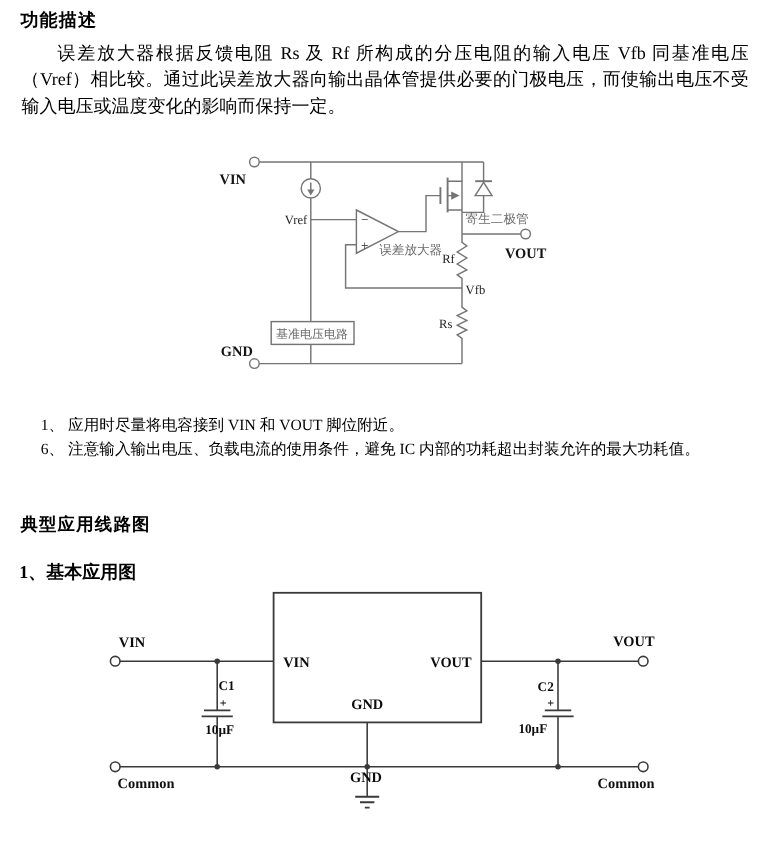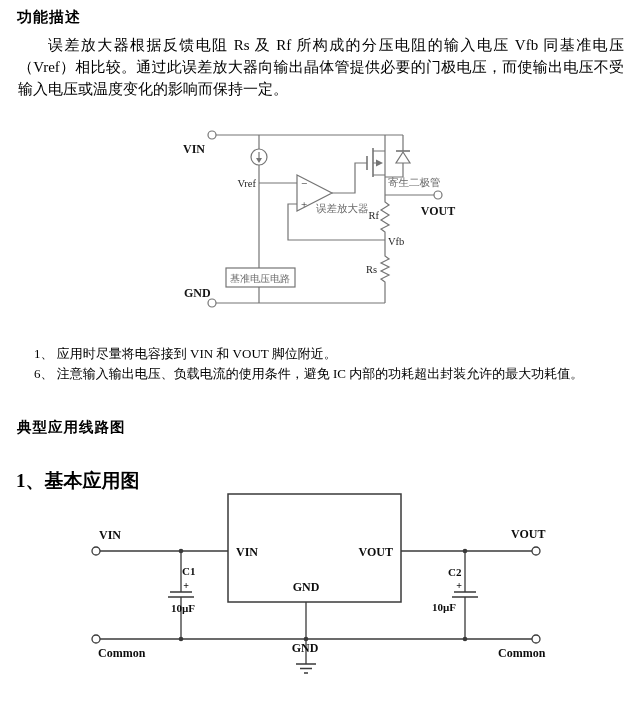--- a/index.html
+++ b/index.html
@@ -6,21 +6,21 @@
   body{
     width:640px;height:715px;background:#ffffff;
     font-family:"Liberation Serif","DejaVu Serif",serif;
     color:#000;position:relative;overflow:hidden;
   }
   .abs{position:absolute;}
   .h1{font-size:15px;font-weight:bold;letter-spacing:1px;}
   .para{font-size:15px;line-height:22px;text-align:justify;text-indent:2em;}
   .note{font-size:13px;line-height:19.5px;white-space:nowrap;}
   .h2{font-size:14.5px;font-weight:bold;letter-spacing:1px;}
-  .h3{font-size:19px;font-weight:bold;}
+  .h3{font-size:15px;font-weight:bold;}
   svg text{font-family:"Liberation Serif","DejaVu Serif",serif;}
   .d1-line{stroke:#757575;stroke-width:1.2;fill:none;}
   .d1-txt{fill:#1f1f1f;font-size:10.5px;}
   .d1-txt-b{fill:#141414;font-size:12px;font-weight:bold;}
   .d1-cjk{fill:#6a6a6a;font-size:10.5px;}
   .d2-line{stroke:#3a3a3a;stroke-width:1.3;fill:none;}
   .d2-txt{fill:#0d0d0d;font-size:12px;font-weight:bold;}
   .d2-txt-s{fill:#0d0d0d;font-size:11px;font-weight:bold;}
   .term{fill:#ffffff;}
 </style>
@@ -78,21 +78,21 @@
   <text class="d1-txt" x="207" y="158" text-anchor="end">Rs</text>
   <text class="d1-cjk" x="146" y="97">误差放大器</text>
   <text class="d1-cjk" x="218" y="71">寄生二极管</text>
 </svg>
 
 <div class="abs" style="left:14px;top:344px;width:624px;margin-left:20px;">
   <div class="note">1、 应用时尽量将电容接到 VIN 和 VOUT 脚位附近。</div>
   <div class="note">6、 注意输入输出电压、负载电流的使用条件，避免 IC 内部的功耗超出封装允许的最大功耗值。</div>
 </div>
 
-<div class="abs h2" style="left:17px;top:418px;">典型应用线路图</div>
+<div class="abs h2" style="left:17px;top:428px;">典型应用线路图</div>
 
 <div class="abs h3" style="left:16px;top:468px;">1、基本应用图</div>
 
 <svg class="abs" style="left:60px;top:485px;" width="525" height="225" viewBox="0 0 525 225">
 
   <rect class="d2-line term" style="stroke-width:1.5" x="168" y="9" width="173" height="108"></rect>
 
   <path class="d2-line" d="M40,66 H168"></path>
   <path class="d2-line" d="M341,66 H472"></path>
   <path class="d2-line" d="M40,154 H472"></path>

